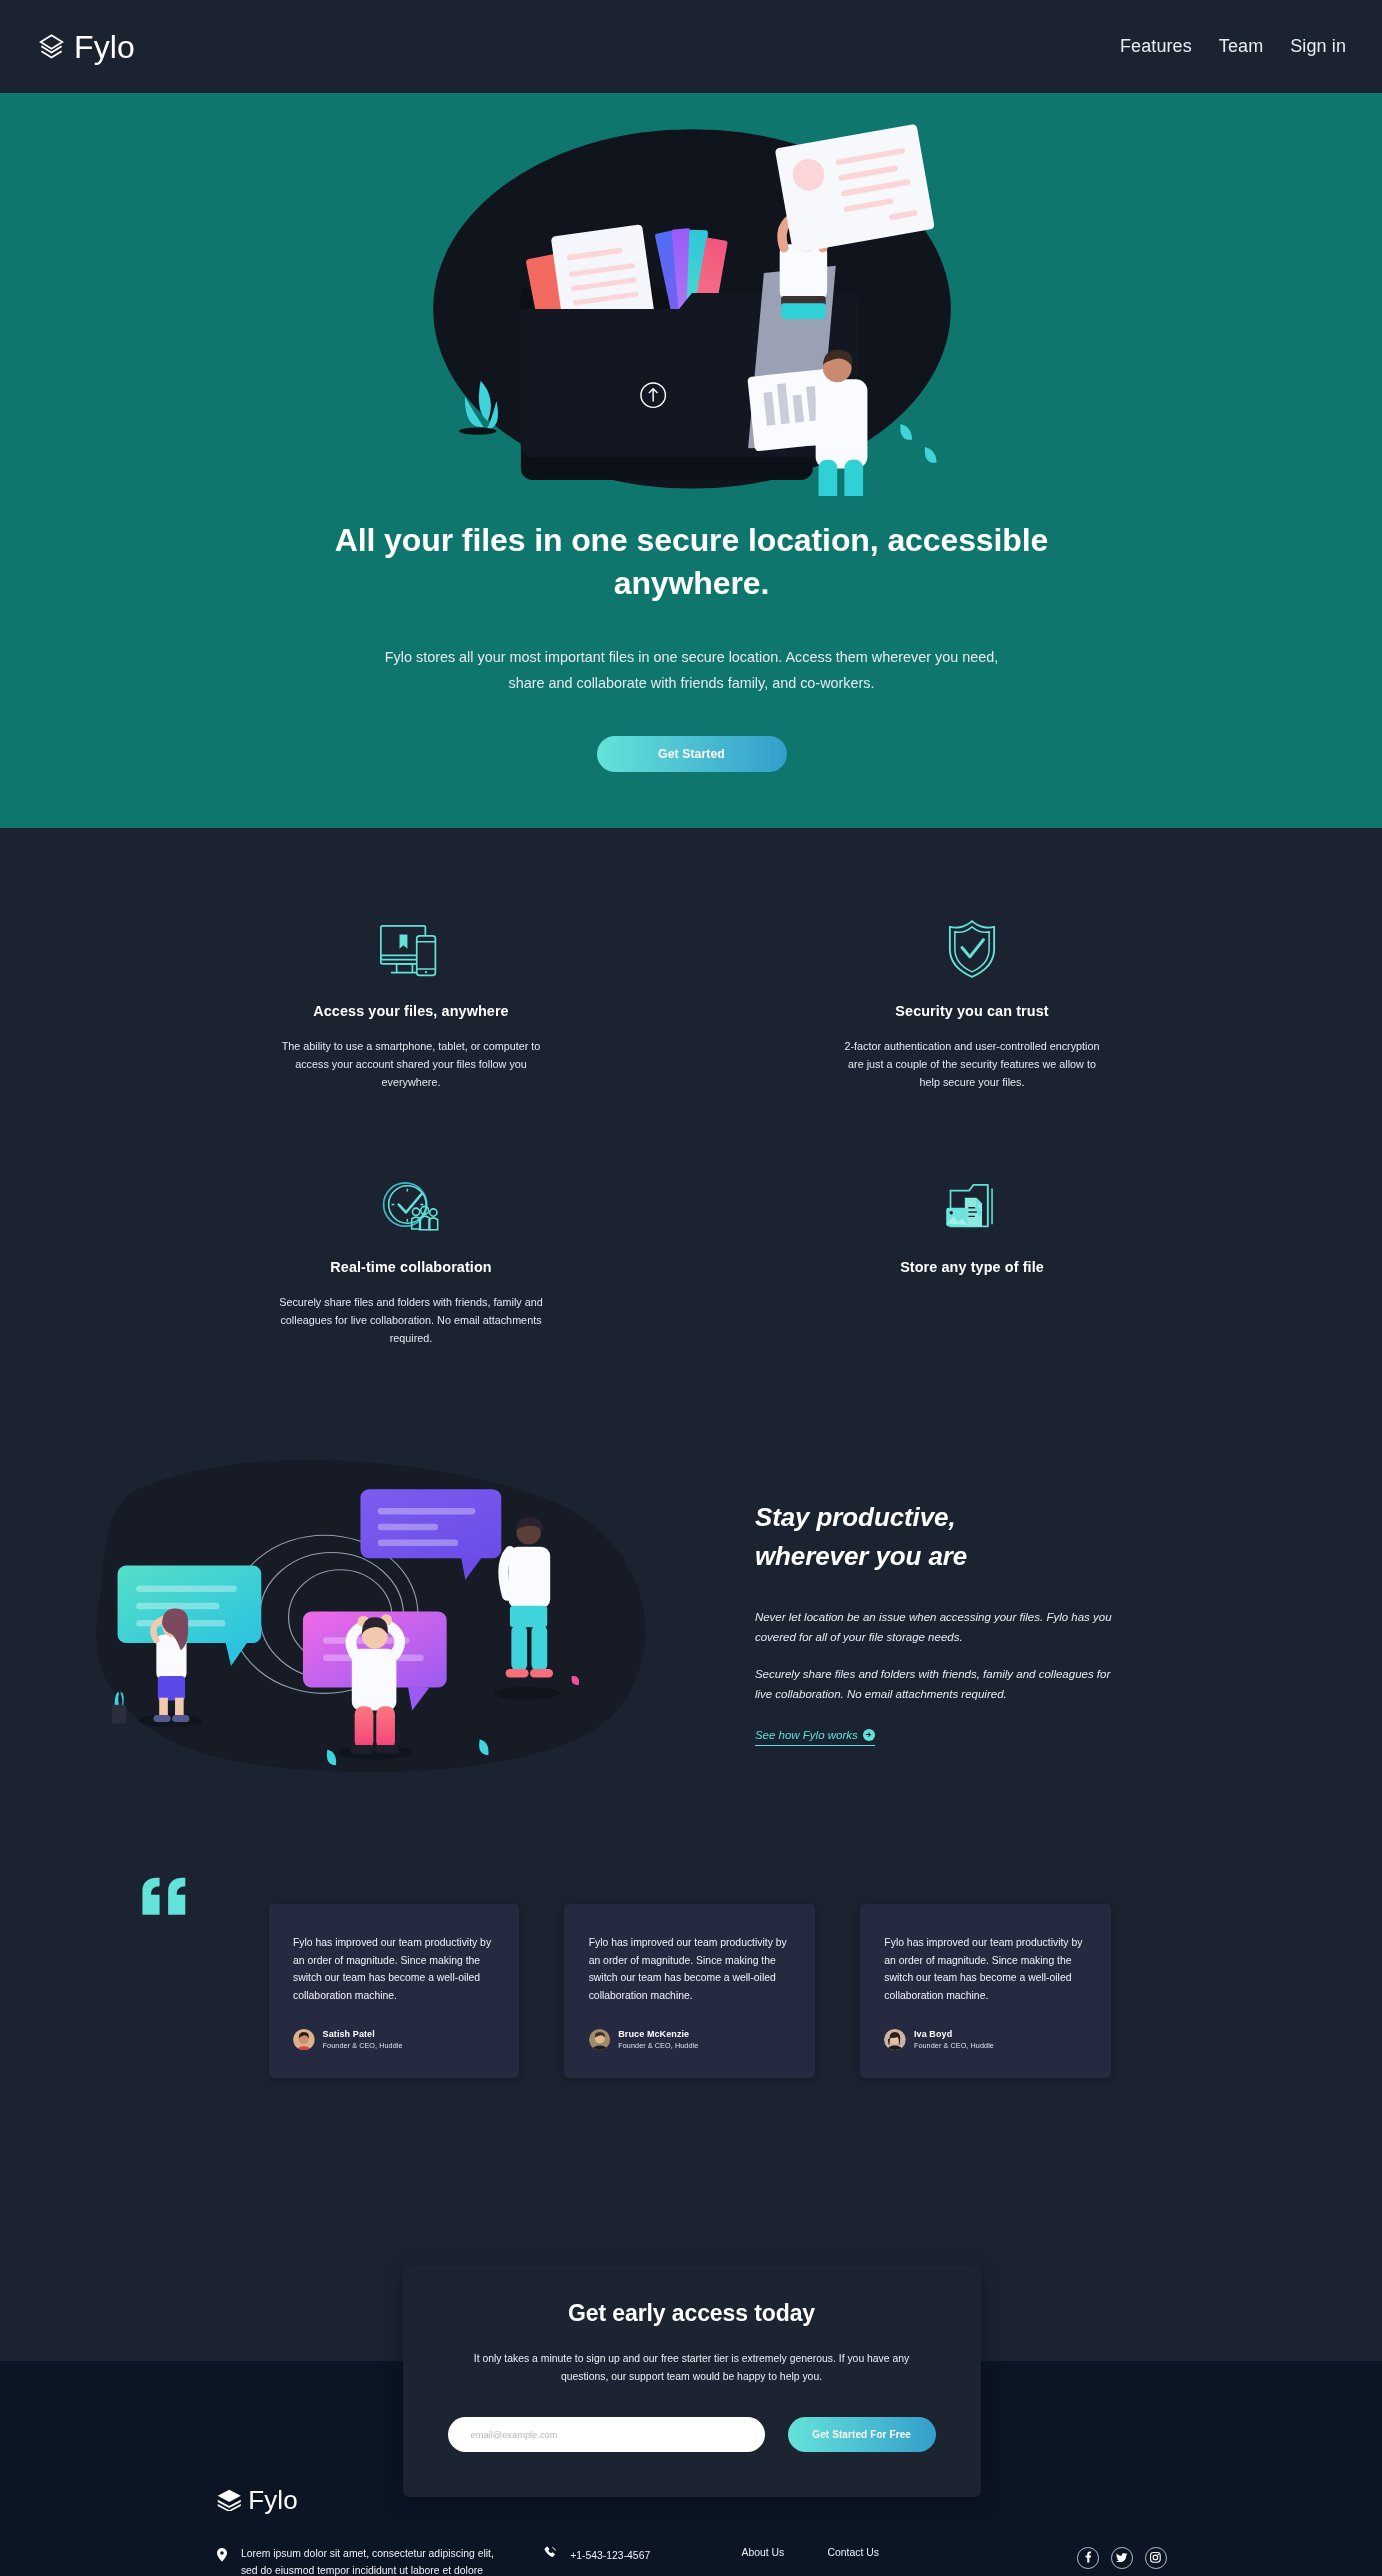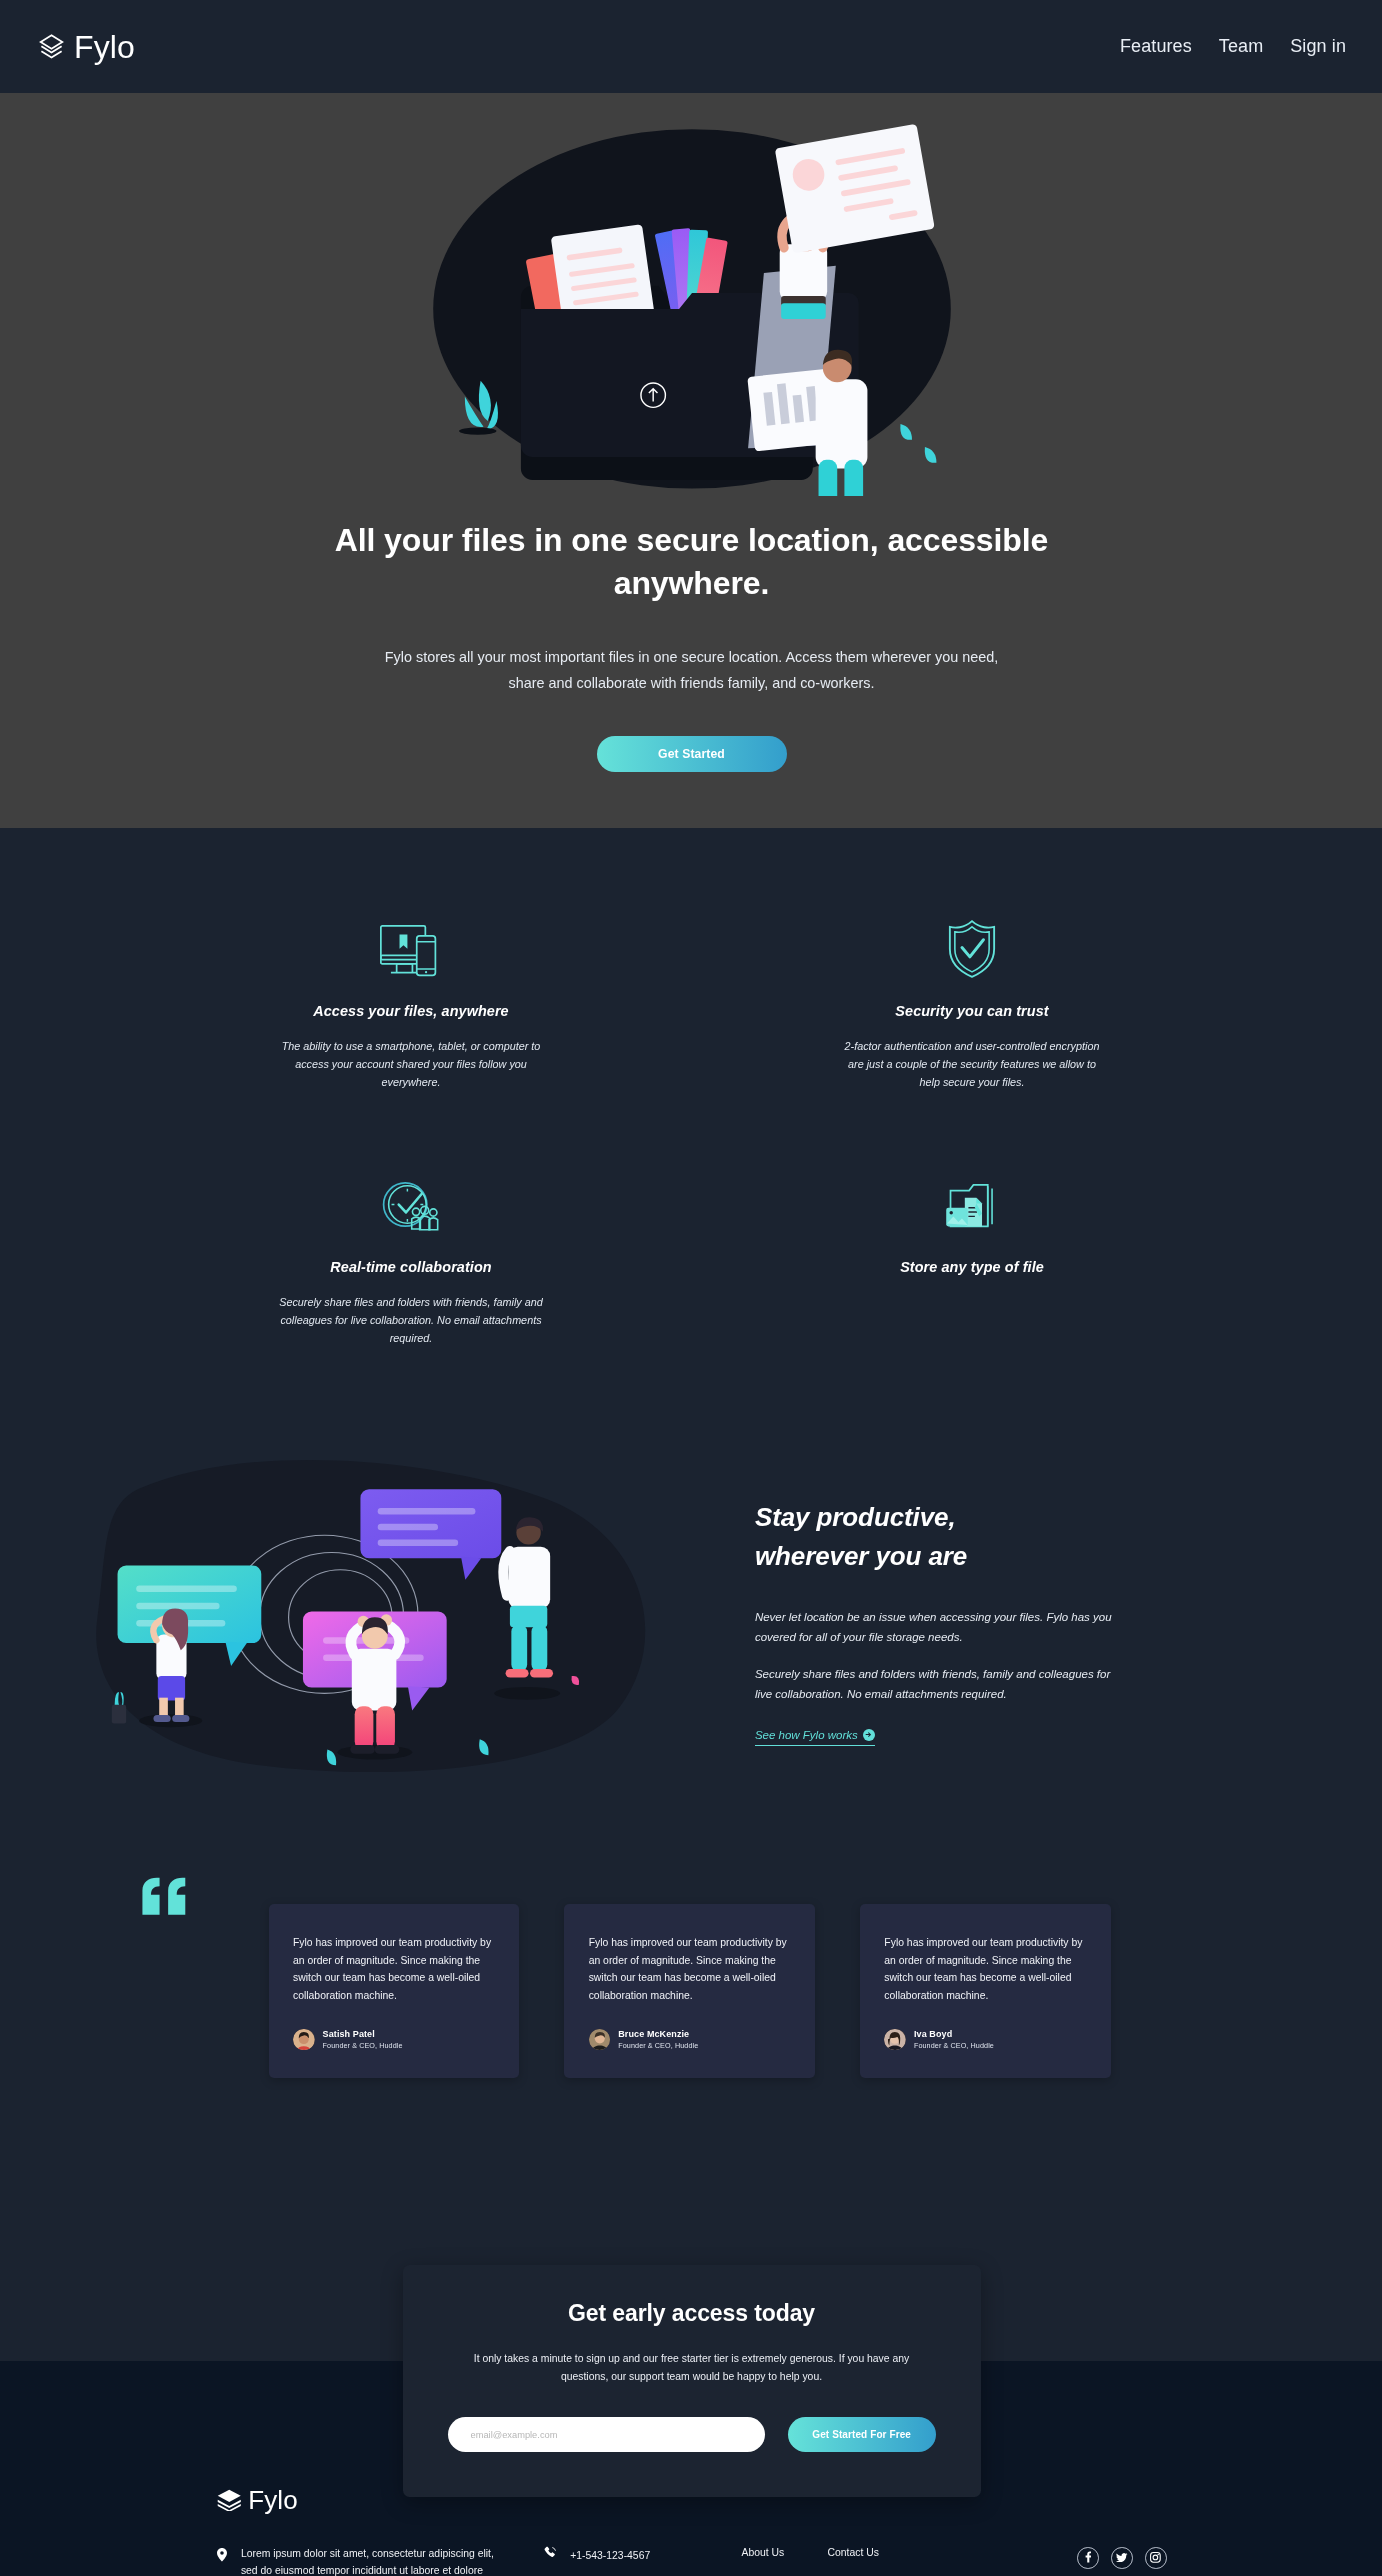--- a/index.html
+++ b/index.html
@@ -24,21 +24,21 @@
   .logo { display: flex; align-items: center; gap: 8px; }
   .logo-mark { width: 29px; height: 26px; display: block; }
   .logo-text { font-size: 32px; font-weight: 400; letter-spacing: 0.1px; color:#fff; line-height: 1; }
   .nav { display: flex; align-items: center; gap: 27px; }
   .nav a {
     color: #e9eef5; font-size: 18px; text-decoration: none; letter-spacing: 0.1px;
   }
 
   
   .hero {
-    background: #404040;
+    background: #0f766e;
     padding: 0 0 56px 0;
     text-align: center;
   }
   .hero-illu { margin: 0 auto; display: block; }
   .hero h1 {
     font-size: 32px;
     font-weight: 700;
     letter-spacing: -0.1px;
     margin: 23px auto 0;
     max-width: 849px;
@@ -72,21 +72,20 @@
 
   
   .features {
     background: #1b2330;
     padding: 86px 0 108px 0;
     display: grid;
     grid-template-columns: 1fr 1fr;
     row-gap: 78px;
     max-width: 1122px;
     margin: 0 auto;
-    font-style: italic;
   }
   .feature { text-align: center; padding: 0 29px; }
   .feature-icon {
     height: 65px;
     display: flex; align-items: flex-end; justify-content: center;
     margin-bottom: 24.5px;
   }
   .feature h3 { font-size: 14.4px; font-weight: 700; margin-bottom: 18.7px; letter-spacing: 0.1px; }
   .feature p {
     font-size: 10.8px;

